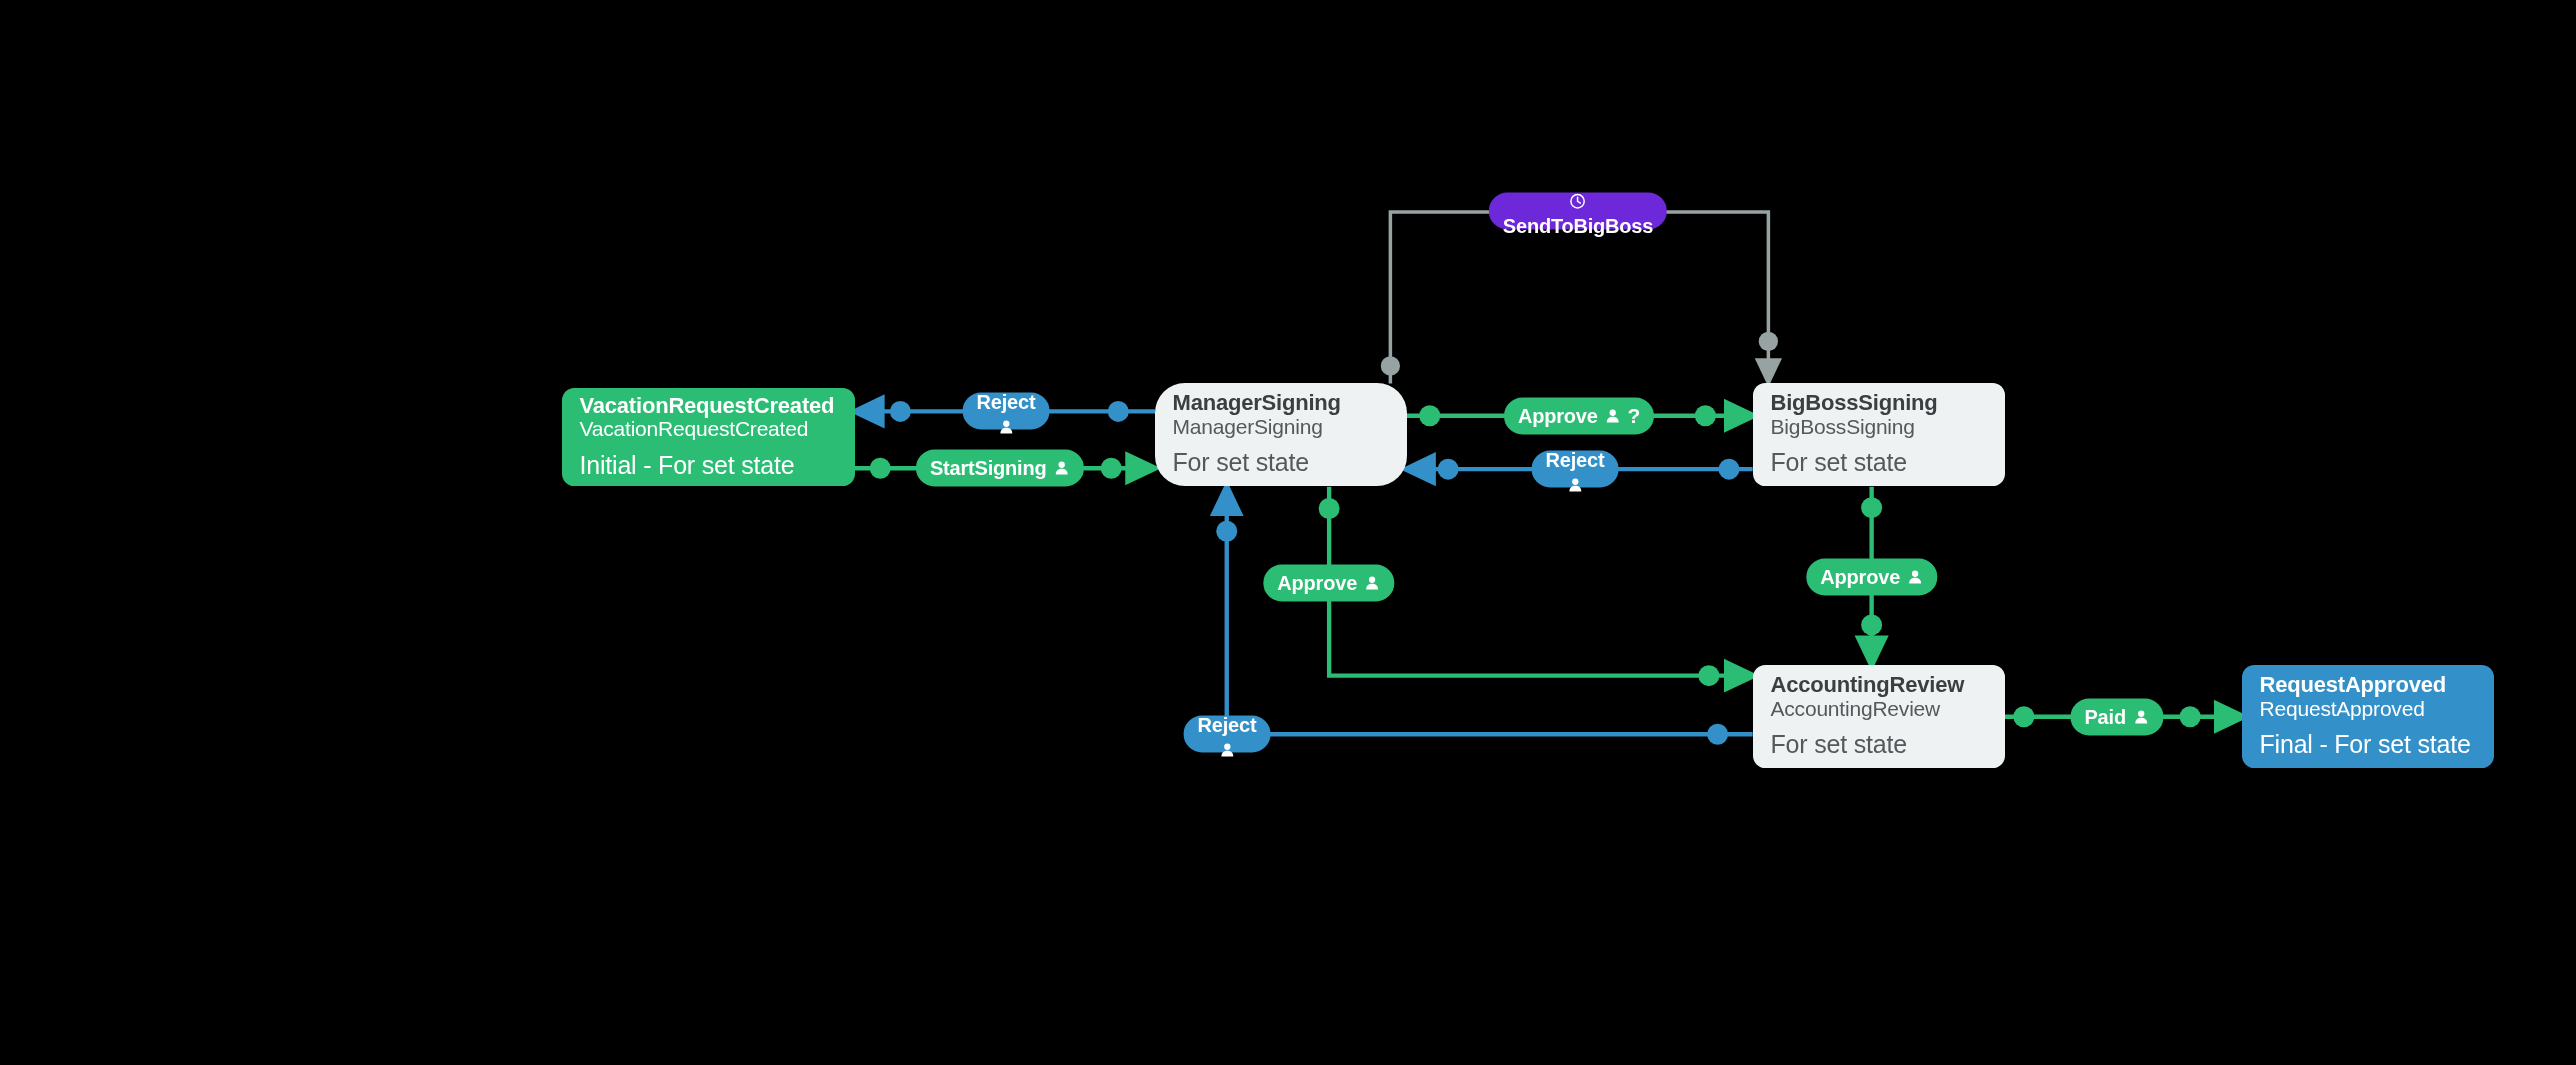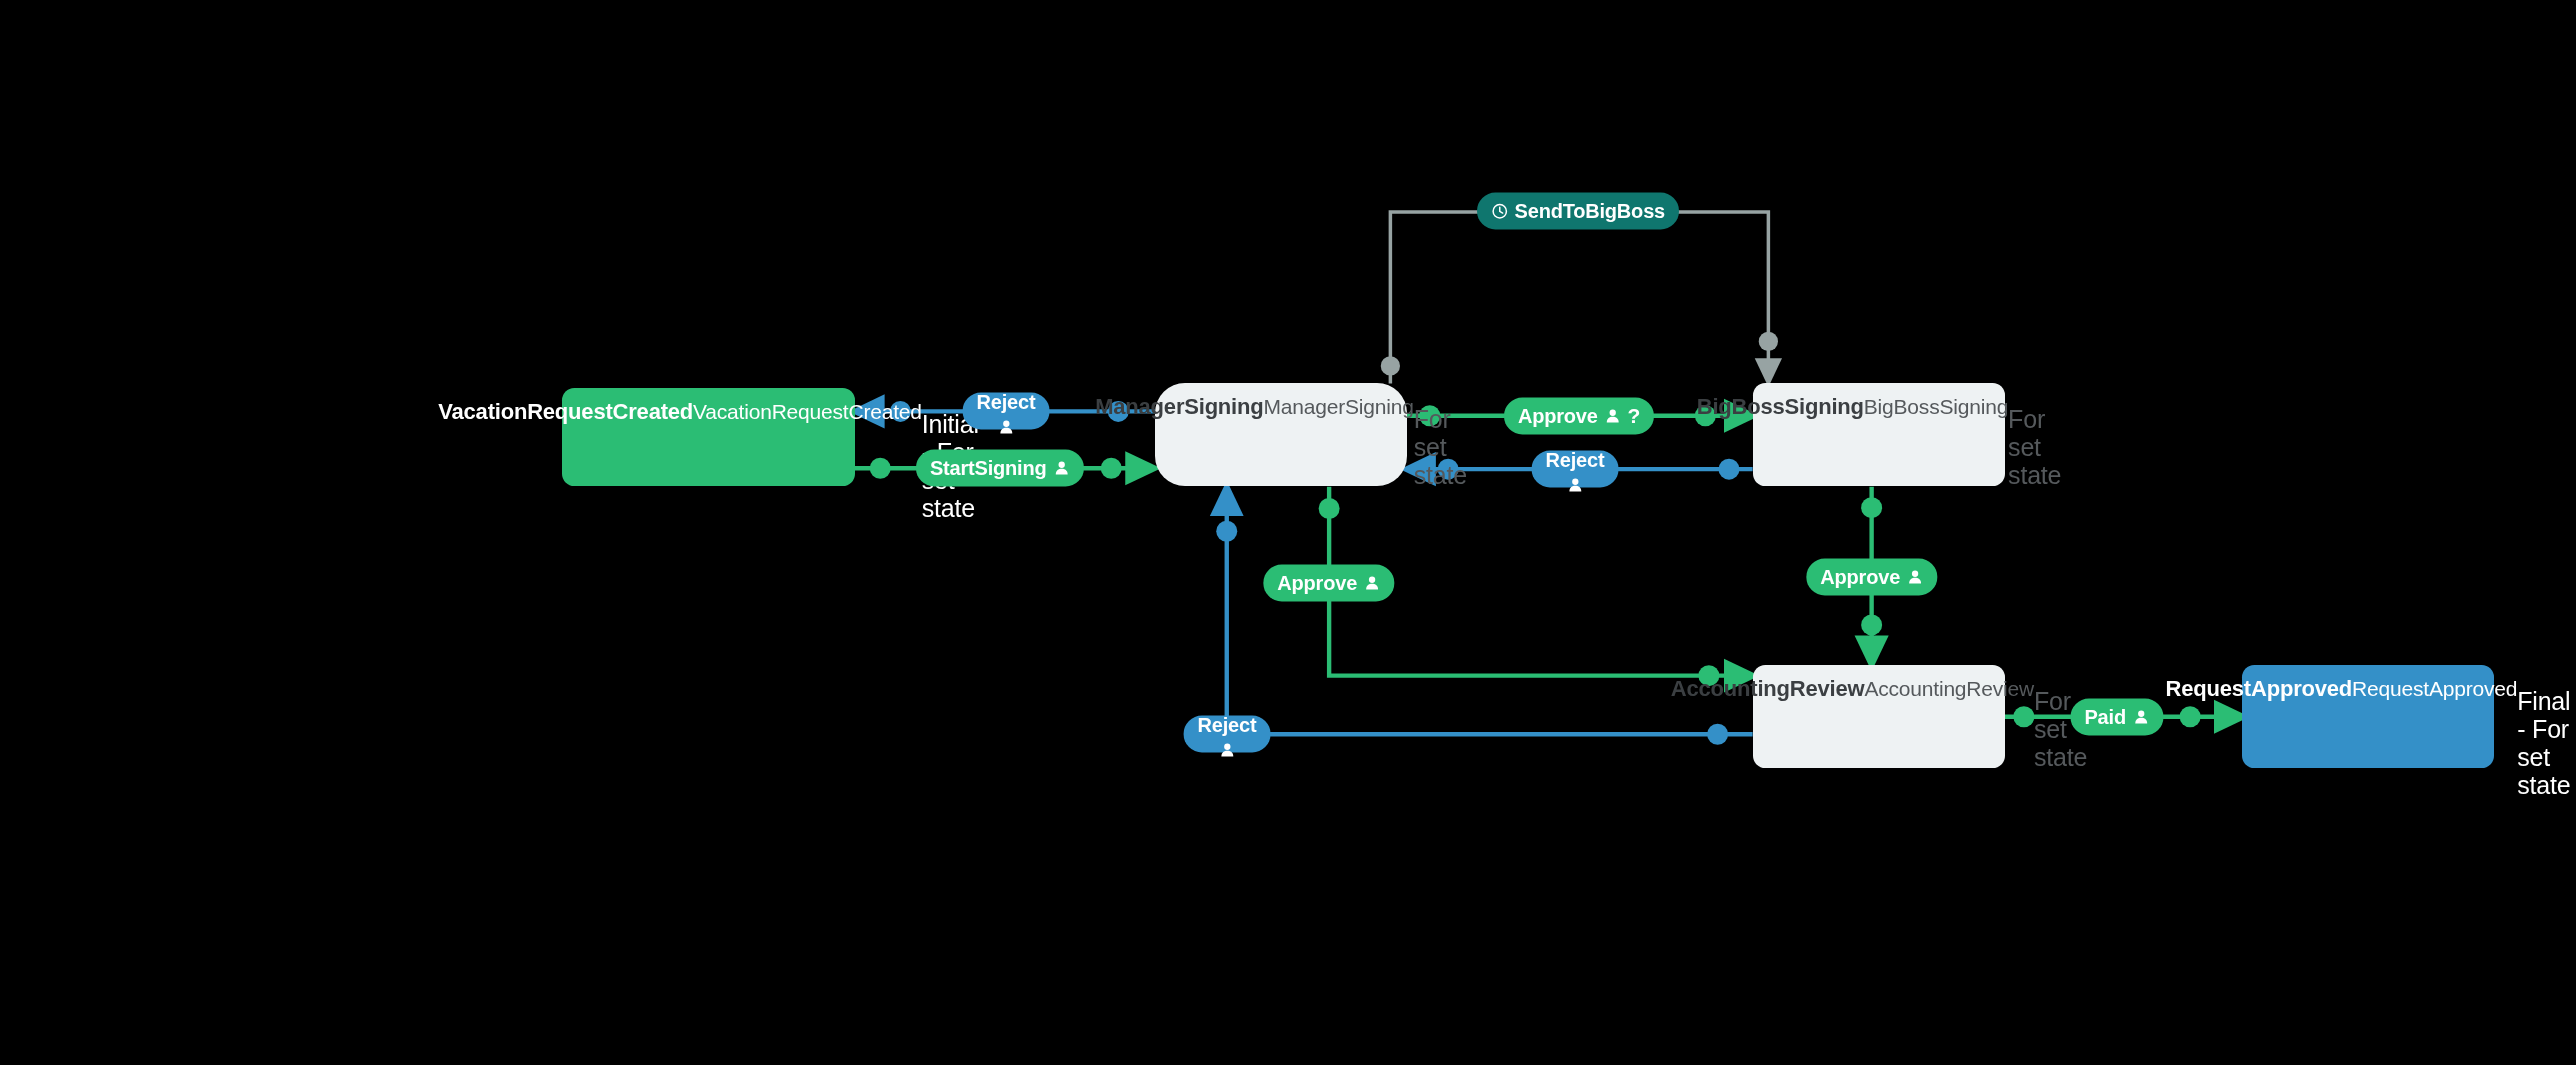--- a/index.html
+++ b/index.html
@@ -11,21 +11,21 @@
   }
   #canvas{position:absolute;left:0;top:0;width:2576px;height:1066px;}
   svg#edges{position:absolute;left:0;top:0;width:2576px;height:1066px;}
 
   
   .node{
     position:absolute;
     border-radius:12.3px;
     box-sizing:border-box;
     padding:12.3px 17.5px 14px 17.5px;
-    display:flex;flex-direction:row;justify-content:center;
+    display:flex;flex-direction:column;justify-content:center;
     z-index:5;
   }
   .node .n-title{font-size:22px;font-weight:bold;line-height:1.08;letter-spacing:-0.2px;}
   .node .n-sub{font-size:21px;font-weight:normal;line-height:1.12;letter-spacing:-0.2px;}
   .node .n-meta{font-size:25px;font-weight:normal;line-height:1.12;margin-top:9.6px;letter-spacing:-0.2px;}
 
   .node.green{background:#2BBD74;}
   .node.green .n-title,.node.green .n-sub,.node.green .n-meta{color:#ffffff;}
   .node.blue{background:#3490C8;}
   .node.blue .n-title,.node.blue .n-sub,.node.blue .n-meta{color:#ffffff;}
@@ -43,21 +43,21 @@
     border-radius:18.4px;
     color:#fff;
     font-size:20px;font-weight:bold;letter-spacing:-0.2px;
     white-space:nowrap;
     z-index:9;
     transform:translate(-50%,-50%);
     line-height:1;
   }
   .pill.green{background:#2BBD74;}
   .pill.blue{background:#3490C8;flex-direction:column;}
-  .pill.gray{background:#0f766e;}
+  .pill.gray{background:#6d28d9;flex-direction:column;}
   .pill .lbl{position:relative;top:-0.9px;}
   .pill .qm{font-size:21px;font-weight:bold;position:relative;top:-0.9px;}
   .ico{display:inline-block;width:17.5px;height:17.5px;flex:0 0 auto;}
   .ico svg{display:block;width:17.5px;height:17.5px;}
 </style>
 </head>
 <body>
 
 <div id="canvas">
 

